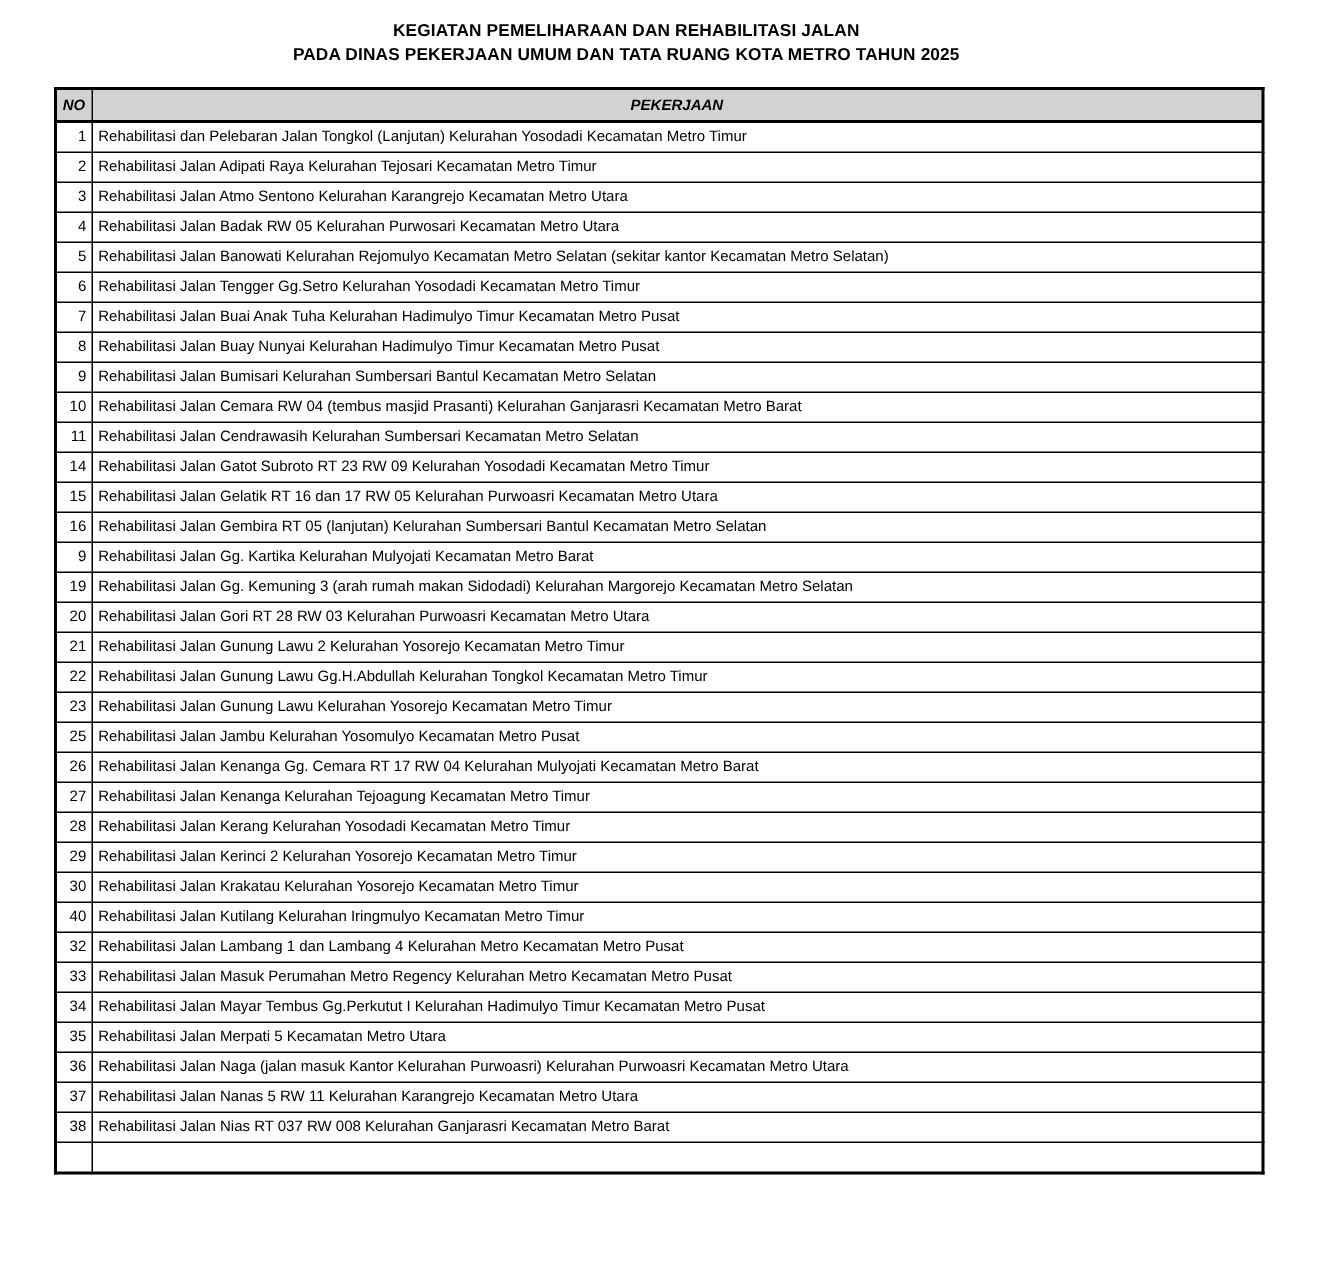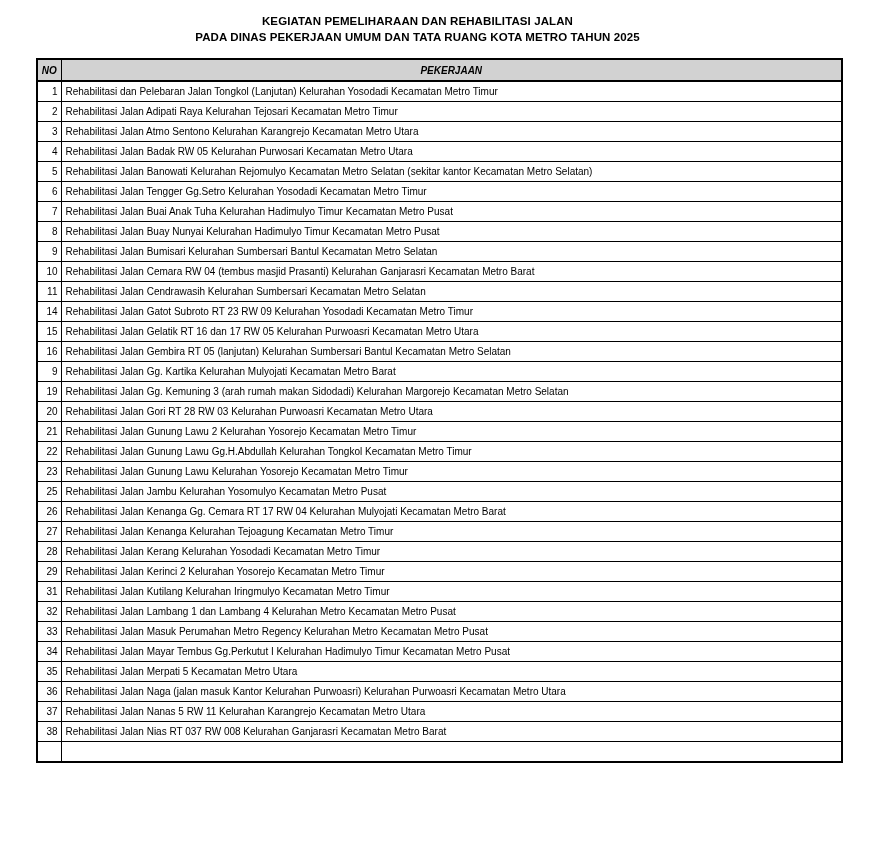--- a/index.html
+++ b/index.html
@@ -186,21 +186,25 @@
   </tr>
         <tr>
     <td class="no-cell">28</td>
     <td class="job-cell">Rehabilitasi Jalan Kerang Kelurahan Yosodadi Kecamatan Metro Timur</td>
   </tr>
         <tr>
     <td class="no-cell">29</td>
     <td class="job-cell">Rehabilitasi Jalan Kerinci 2 Kelurahan Yosorejo Kecamatan Metro Timur</td>
   </tr>
         <tr>
-    <td class="no-cell">31</td>
+    <td class="no-cell">30</td>
+    <td class="job-cell">Rehabilitasi Jalan Krakatau Kelurahan Yosorejo Kecamatan Metro Timur</td>
+  </tr>
+        <tr>
+    <td class="no-cell">40</td>
     <td class="job-cell">Rehabilitasi Jalan Kutilang Kelurahan Iringmulyo Kecamatan Metro Timur</td>
   </tr>
         <tr>
     <td class="no-cell">32</td>
     <td class="job-cell">Rehabilitasi Jalan Lambang 1 dan Lambang 4 Kelurahan Metro Kecamatan Metro Pusat</td>
   </tr>
         <tr>
     <td class="no-cell">33</td>
     <td class="job-cell">Rehabilitasi Jalan Masuk Perumahan Metro Regency Kelurahan Metro Kecamatan Metro Pusat</td>
   </tr>

